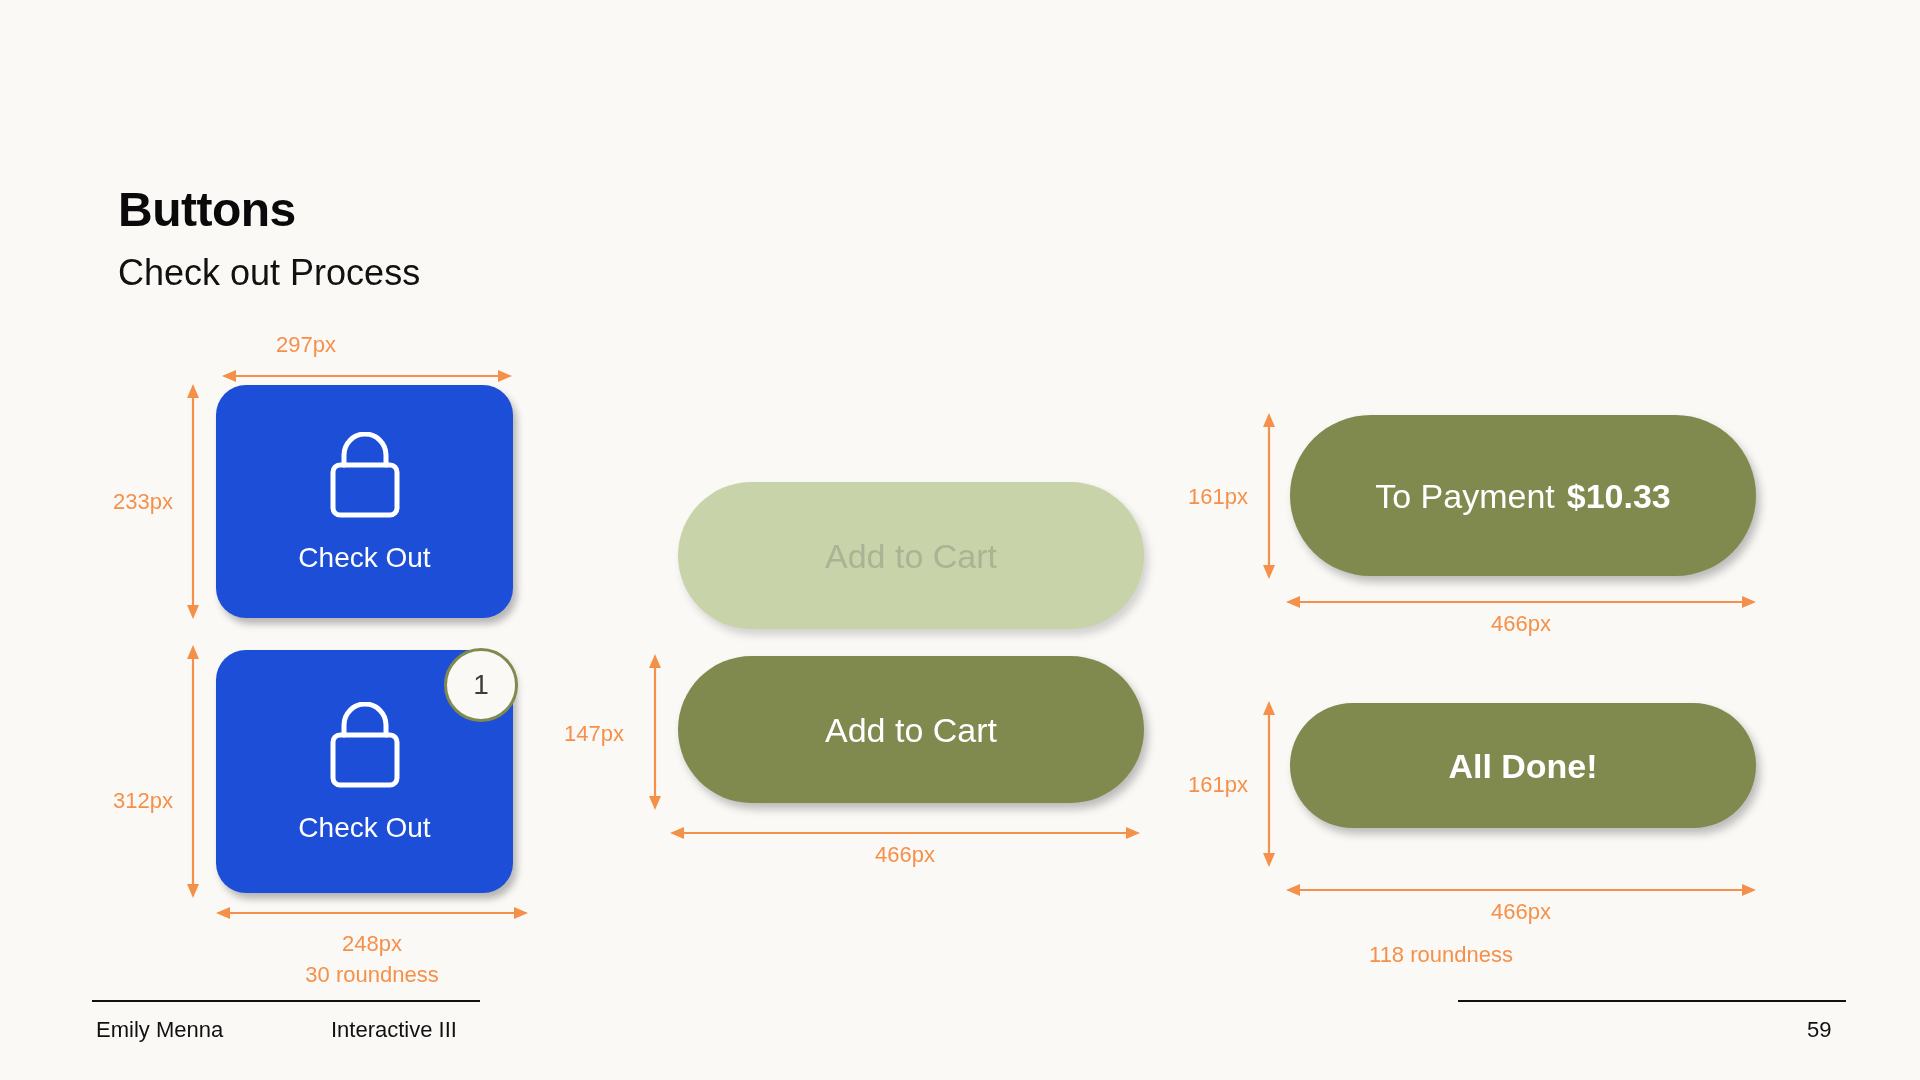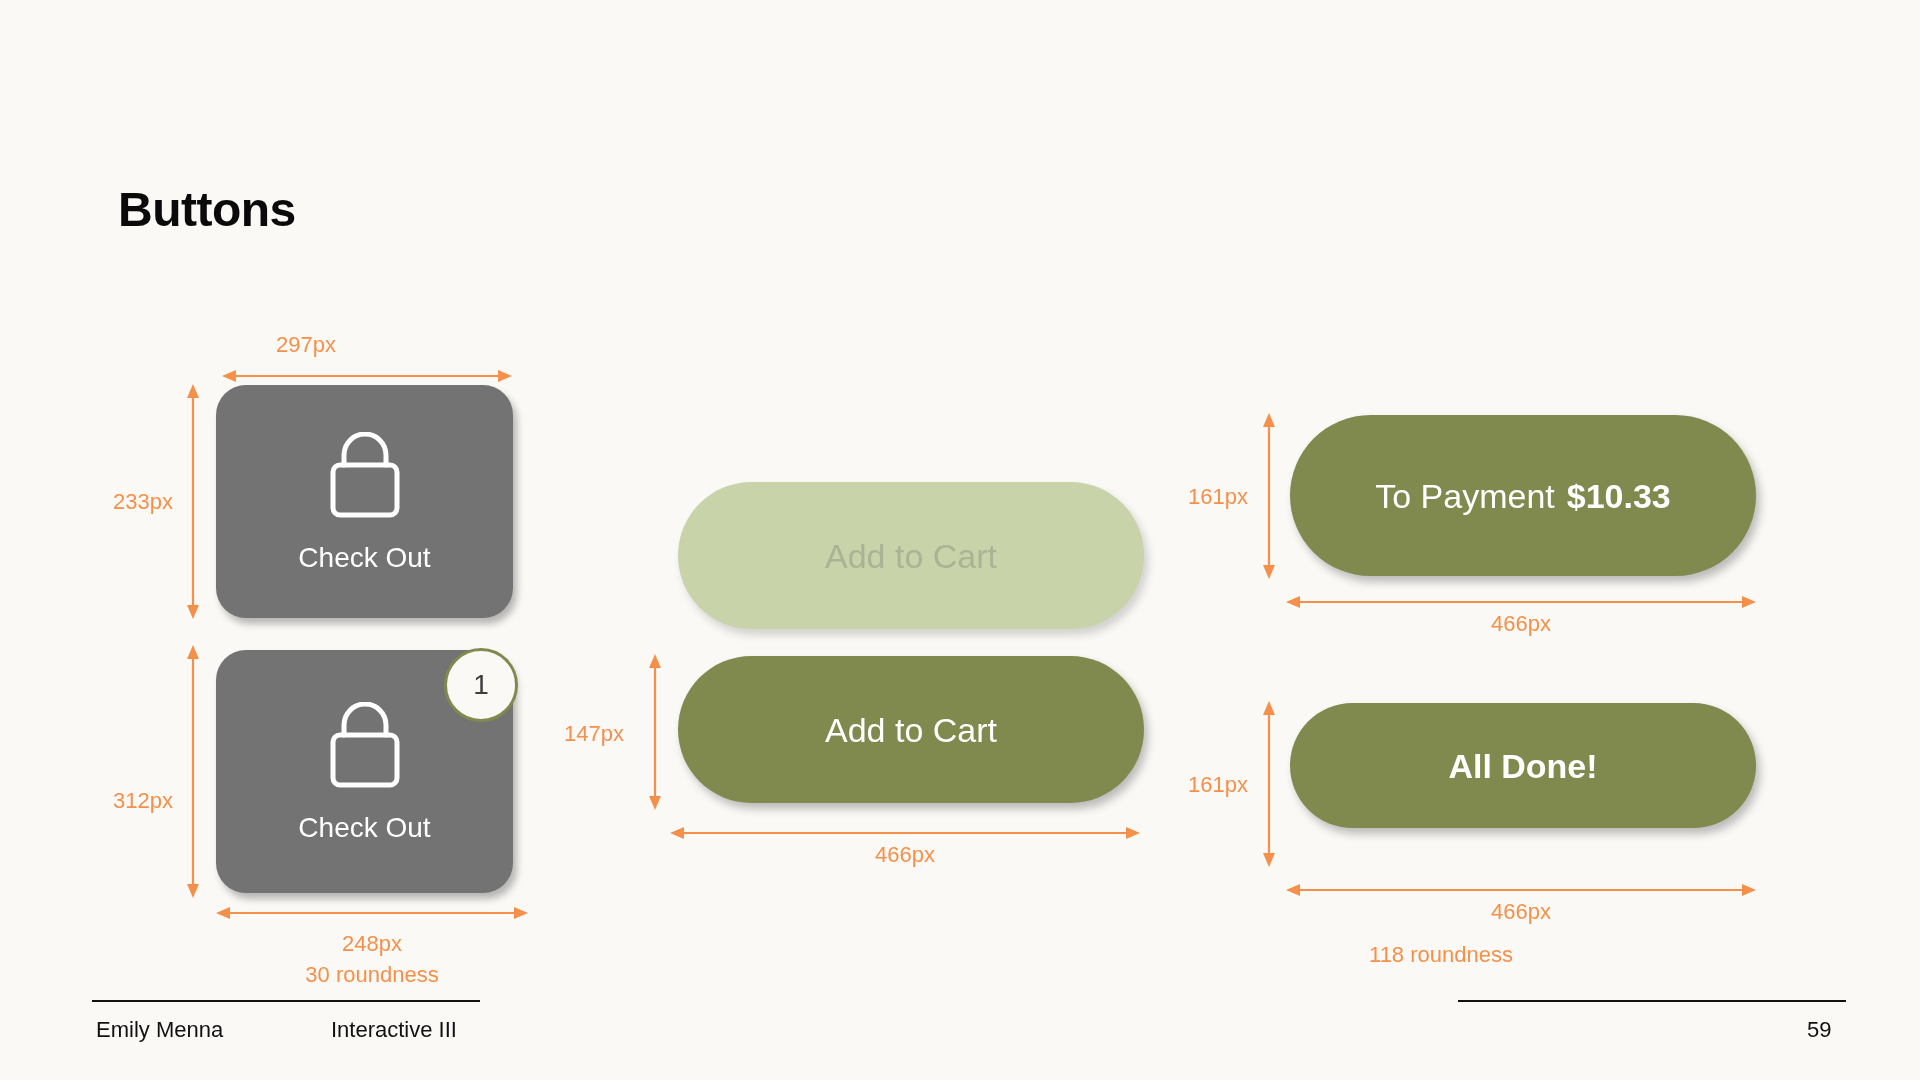--- a/index.html
+++ b/index.html
@@ -62,21 +62,21 @@
   .btn {
     position: absolute;
     display: flex;
     align-items: center;
     justify-content: center;
     box-sizing: border-box;
     color: #ffffff;
     user-select: none;
   }
   .btn-square {
-    background: #737373;
+    background: #1d4ed8;
     border-radius: 30px;
     flex-direction: column;
     box-shadow: 4px 6px 7px rgba(30,30,30,0.30);
   }
   .btn-pill {
     background: #808a4f;
     border-radius: 999px;
     box-shadow: 4px 6px 8px rgba(30,30,30,0.28);
   }
   .btn-pill-disabled {
@@ -149,20 +149,21 @@
     white-space: nowrap;
     line-height: 1;
   }
 </style>
 </head>
 <body>
 
 <div class="slide">
 
   <div class="page-title">Buttons</div>
+  <div class="page-subtitle">Check out Process</div>
 
   <div class="ann ann-center" style="left:216px; top:331px; width:180px;">297px</div>
   <div class="dim-h" style="left:222px; top:369px;">
     <svg width="290" height="14" viewBox="0 0 290 14">
       <line x1="8" y1="7" x2="282" y2="7" stroke="#f5904a" stroke-width="2.2"></line>
       <polygon points="0,7 14,1 14,13" fill="#f5904a"></polygon>
       <polygon points="290,7 276,1 276,13" fill="#f5904a"></polygon>
     </svg>
   </div>
 

